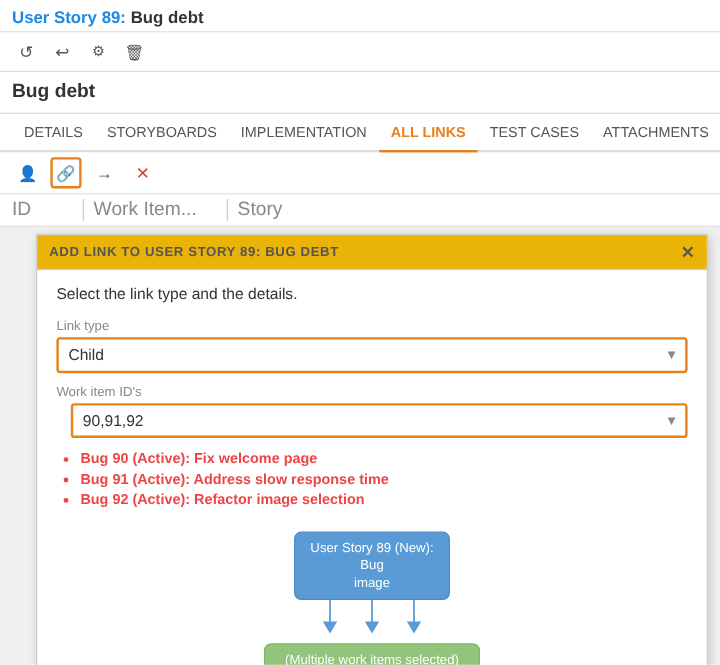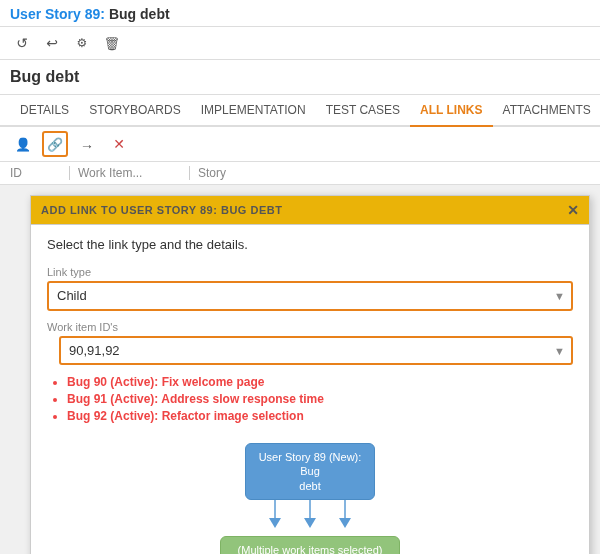--- a/index.html
+++ b/index.html
@@ -119,21 +119,21 @@
     .sub-btn.highlighted {
       border-color: #e8811a;
     }
 
     
     .table-header {
       background: #fff;
       display: flex;
       padding: 4px 10px;
       border-bottom: 1px solid #ddd;
-      font-size: 12px;
+      font-size: 16px;
       color: #888;
     }
     .table-header .col-id { width: 60px; border-right: 1px solid #ccc; padding-right: 8px; }
     .table-header .col-workitem { width: 120px; border-right: 1px solid #ccc; padding: 0 8px; }
     .table-header .col-title { padding-left: 8px; }
 
     
     .modal-overlay {
       position: absolute;
       top: 195px;
@@ -310,22 +310,22 @@
   </div>
 
   <div class="item-name-bar">
     <input type="text" style="font-size: 16px; font-weight: bold; border: none; outline: none; width: 100%; color: rgb(51, 51, 51);" value="Bug debt">
   </div>
 
   <div class="tabs">
     <div class="tab">DETAILS</div>
     <div class="tab">STORYBOARDS</div>
     <div class="tab">IMPLEMENTATION</div>
+    <div class="tab active">ALL LINKS</div>
     <div class="tab">TEST CASES</div>
-    <div class="tab active">ALL LINKS</div>
     <div class="tab">ATTACHMENTS</div>
 
   </div>
 
   <div class="sub-toolbar">
     <button class="sub-btn">
       <span style="font-size:13px;">👤</span>
     </button>
     <button class="sub-btn highlighted">
       <span style="font-size:13px;">🔗</span>
@@ -374,21 +374,21 @@
       <ul class="bug-list">
         <li>Bug 90 (Active): Fix welcome page</li>
         <li>Bug 91 (Active): Address slow response time</li>
         <li>Bug 92 (Active): Refactor image selection</li>
       </ul>
 
       <div class="diagram-container">
 
         <div class="diagram-node-blue">
           <span>User Story 89 (New): Bug</span><br>
-          <span>debt</span>
+          <span>image</span>
         </div>
 
         <div style="position:relative;width:180px;height:36px;margin:0 auto;">
           <svg width="180" height="36">
 
             <line x1="55" y1="0" x2="55" y2="20" stroke="#5b9bd5" stroke-width="1.5"></line>
             <polygon points="49,18 61,18 55,28" fill="#5b9bd5"></polygon>
 
             <line x1="90" y1="0" x2="90" y2="20" stroke="#5b9bd5" stroke-width="1.5"></line>
             <polygon points="84,18 96,18 90,28" fill="#5b9bd5"></polygon>

